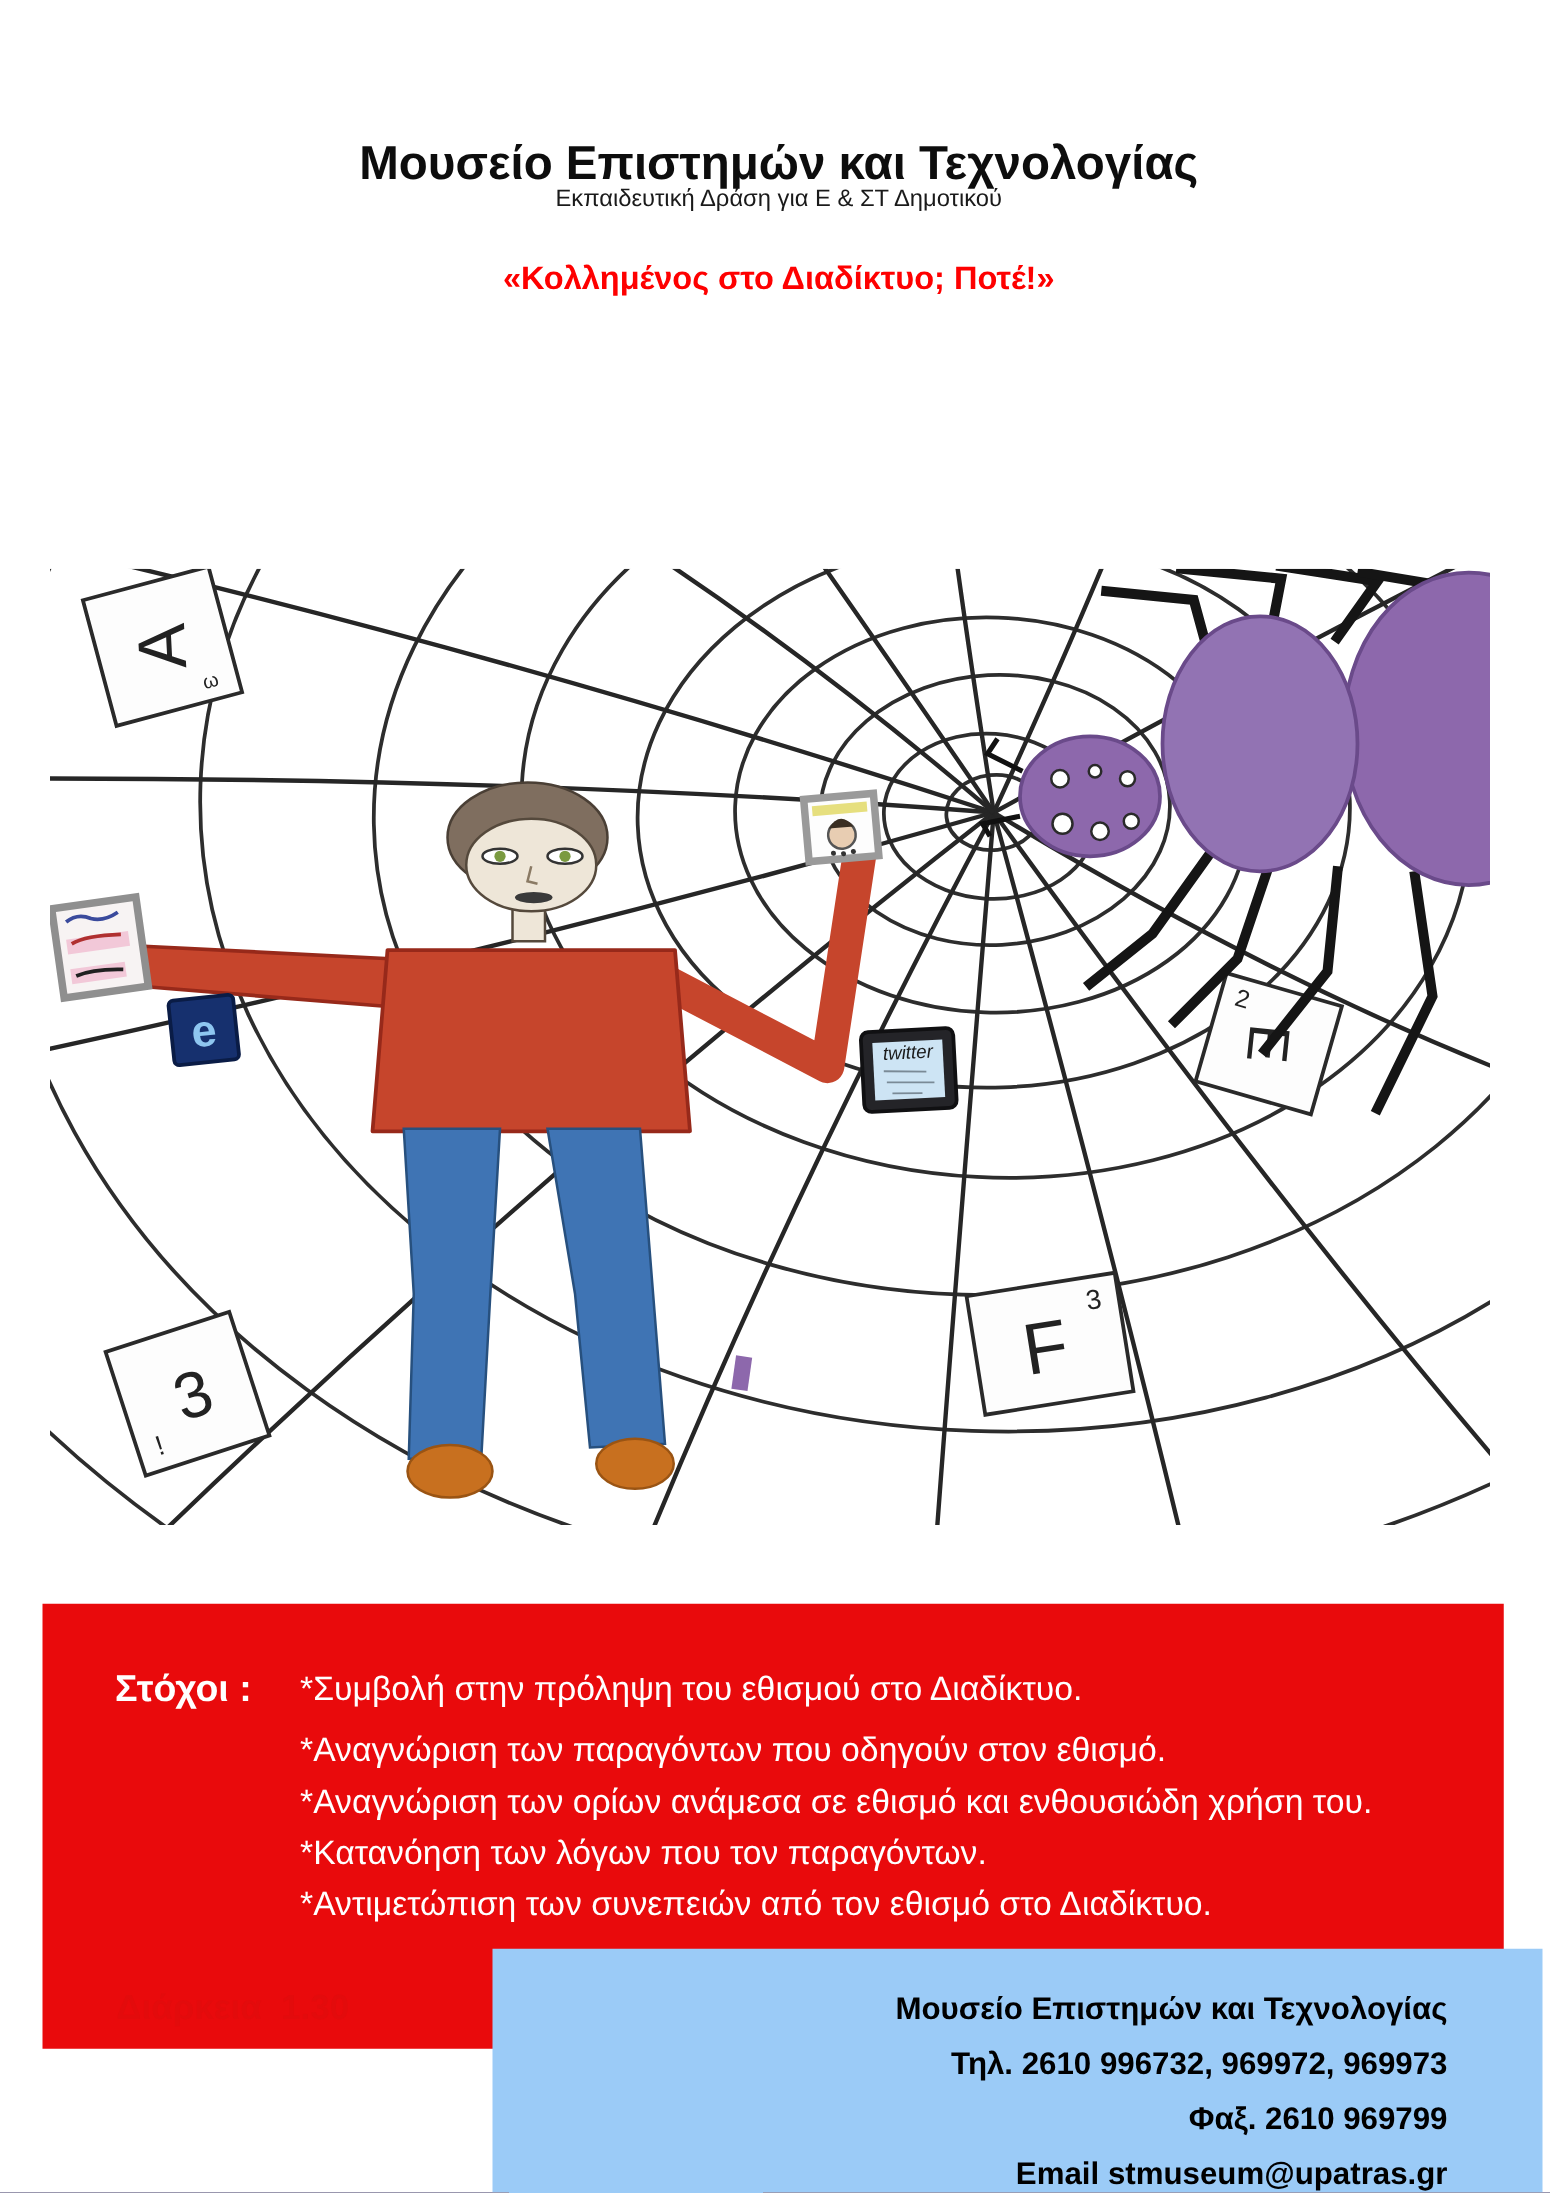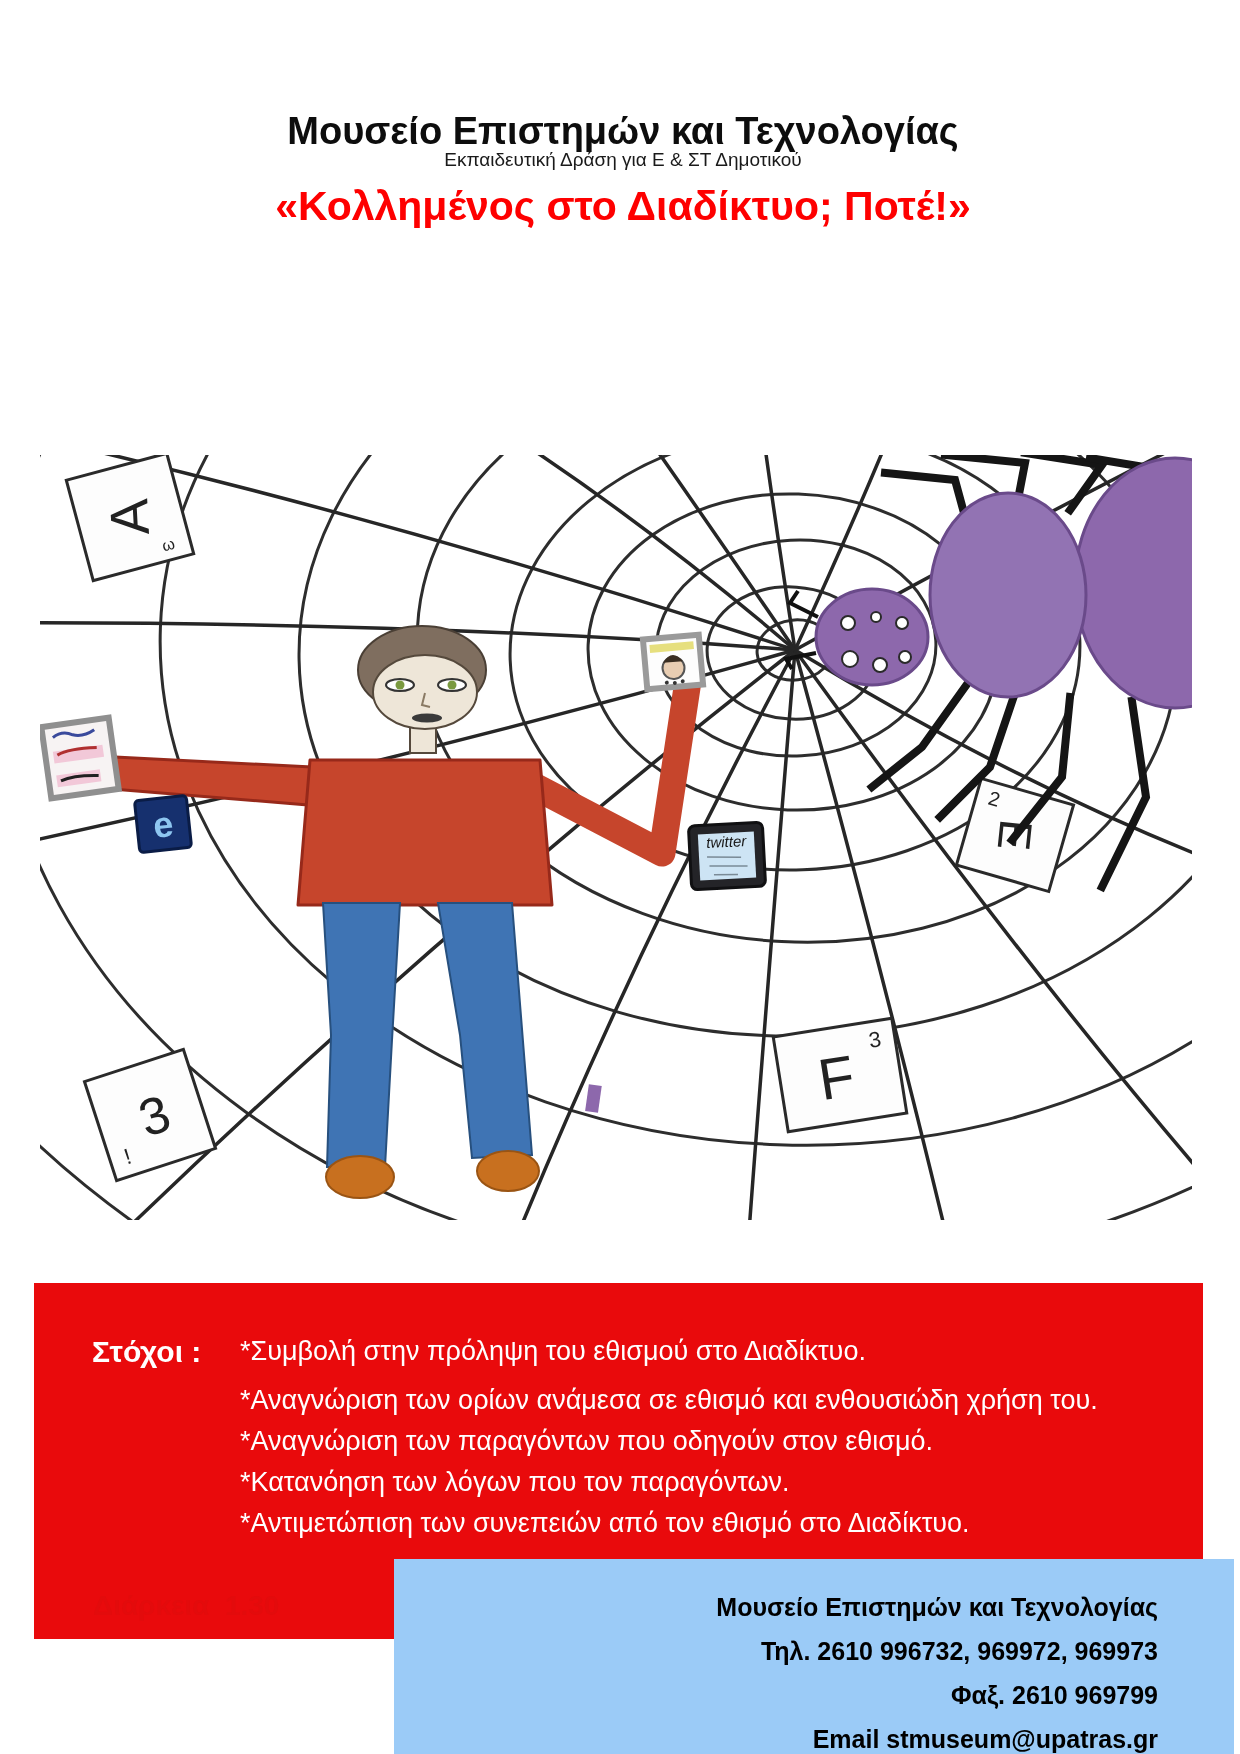--- a/index.html
+++ b/index.html
@@ -10,21 +10,21 @@
   }
   
   .header-box{
     position:absolute;left:43px;top:68px;width:1160px;height:315px;
     background:#ffffff;text-align:center;
   }
   .title-line{font-weight:bold;color:#0d0d0d;font-size:38px;line-height:1;}
   .title-line.first{margin-top:44px;}
   .title-line.second{margin-top:26px;}
   .subtitle{font-size:19px;color:#1a1a1a;line-height:1;}
-  .slogan{margin-top:17px;font-size:41px;font-weight:bold;line-height:1;}
+  .slogan{margin-top:40px;font-size:26px;font-weight:bold;line-height:1;}
   
   .art-box{
     position:absolute;left:40px;top:455px;width:1152px;height:765px;
     background:#ffffff;overflow:hidden;
   }
   .art-sliver{
     position:absolute;left:1233px;top:448px;width:7px;height:777px;
     background:#ffffff;
   }
   
@@ -201,22 +201,22 @@
         </g>
       </g>
     </svg>
   </div>
   <div class="art-sliver"></div>
 
   <div class="objectives-box" style="background:#e90a0c;">
     <div class="objectives-heading">Στόχοι :</div>
     <div class="objectives-items">
       <div class="obj-item first">*Συμβολή στην πρόληψη του εθισμού στο Διαδίκτυο.</div>
+      <div class="obj-item">*Αναγνώριση των παραγόντων που οδηγούν στον εθισμό.</div>
       <div class="obj-item">*Αναγνώριση των ορίων ανάμεσα σε εθισμό και ενθουσιώδη χρήση του.</div>
-      <div class="obj-item">*Αναγνώριση των παραγόντων που οδηγούν στον εθισμό.</div>
       <div class="obj-item">*Κατανόηση των λόγων που τον παραγόντων.</div>
       <div class="obj-item">*Αντιμετώπιση των συνεπειών από τον εθισμό στο Διαδίκτυο.</div>
     </div>
   </div>
 
   <div class="duration" style="color:#e30b0c;">Διάρκεια  1.30</div>
 
   <div class="contact-box" style="background:#9bcbf7;">
     <div>Μουσείο Επιστημών και Τεχνολογίας</div>
     <div>Τηλ. 2610 996732, 969972, 969973</div>

